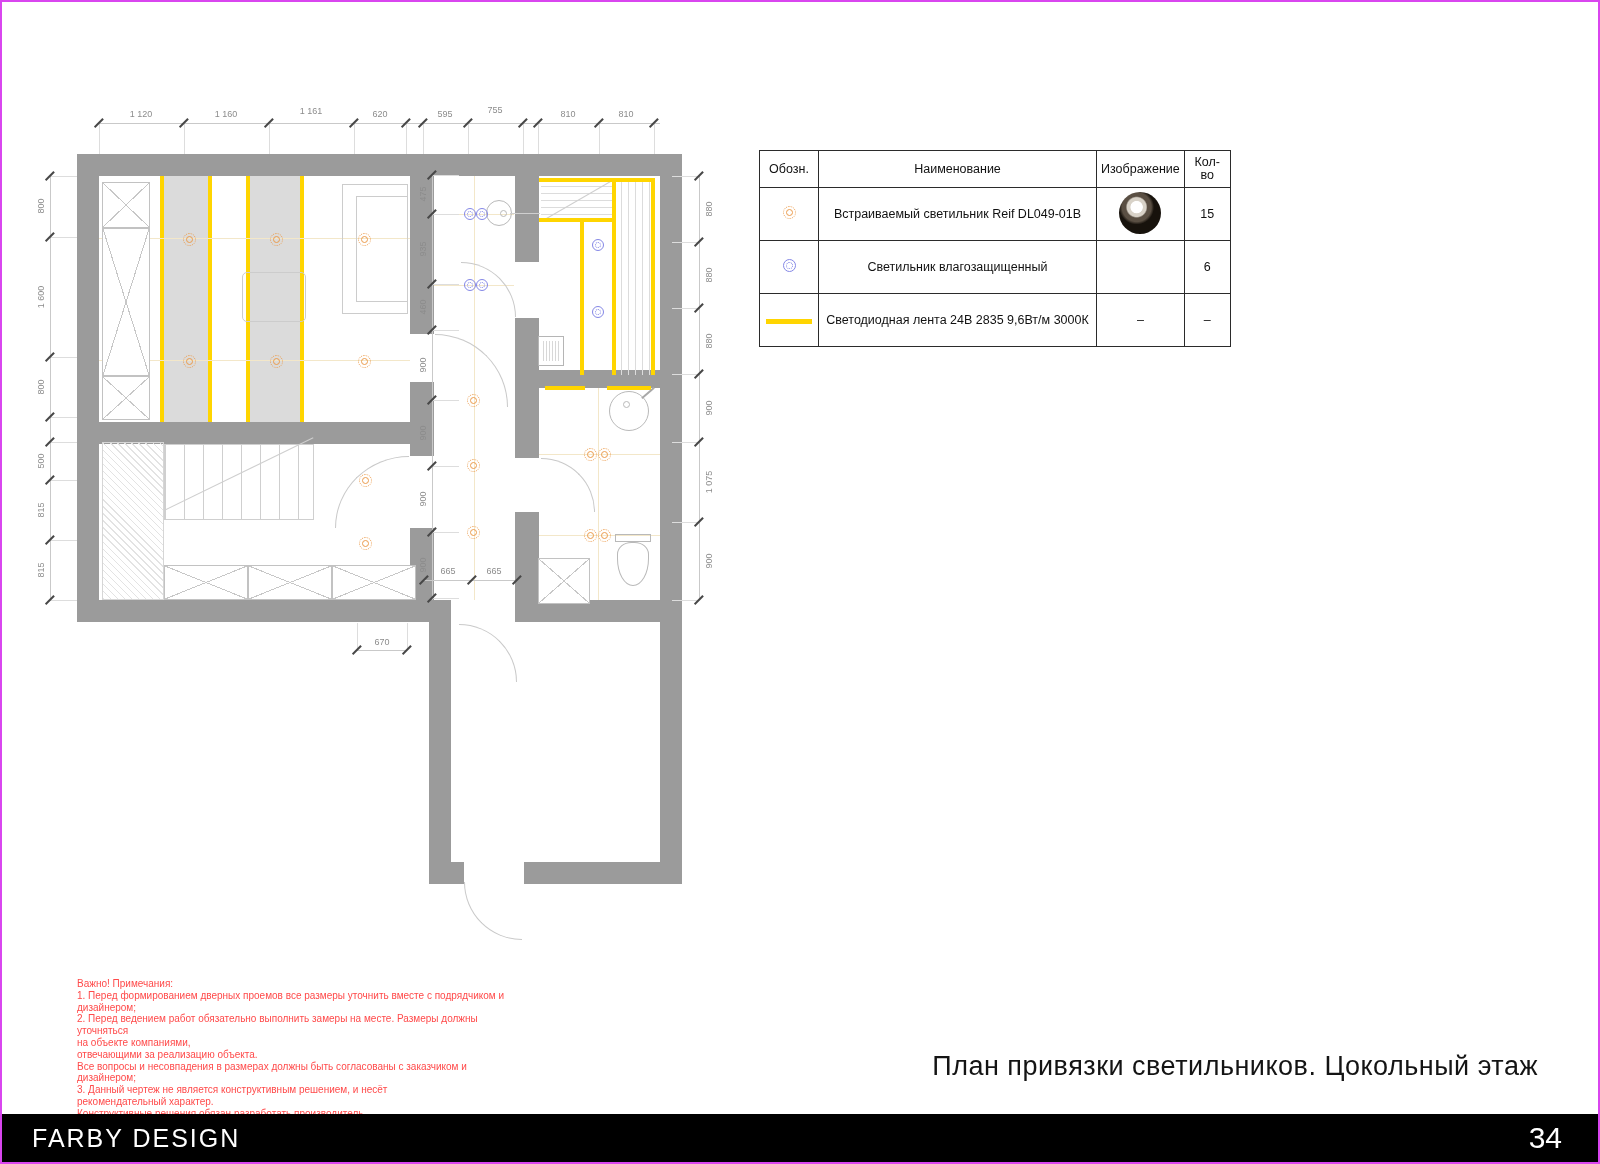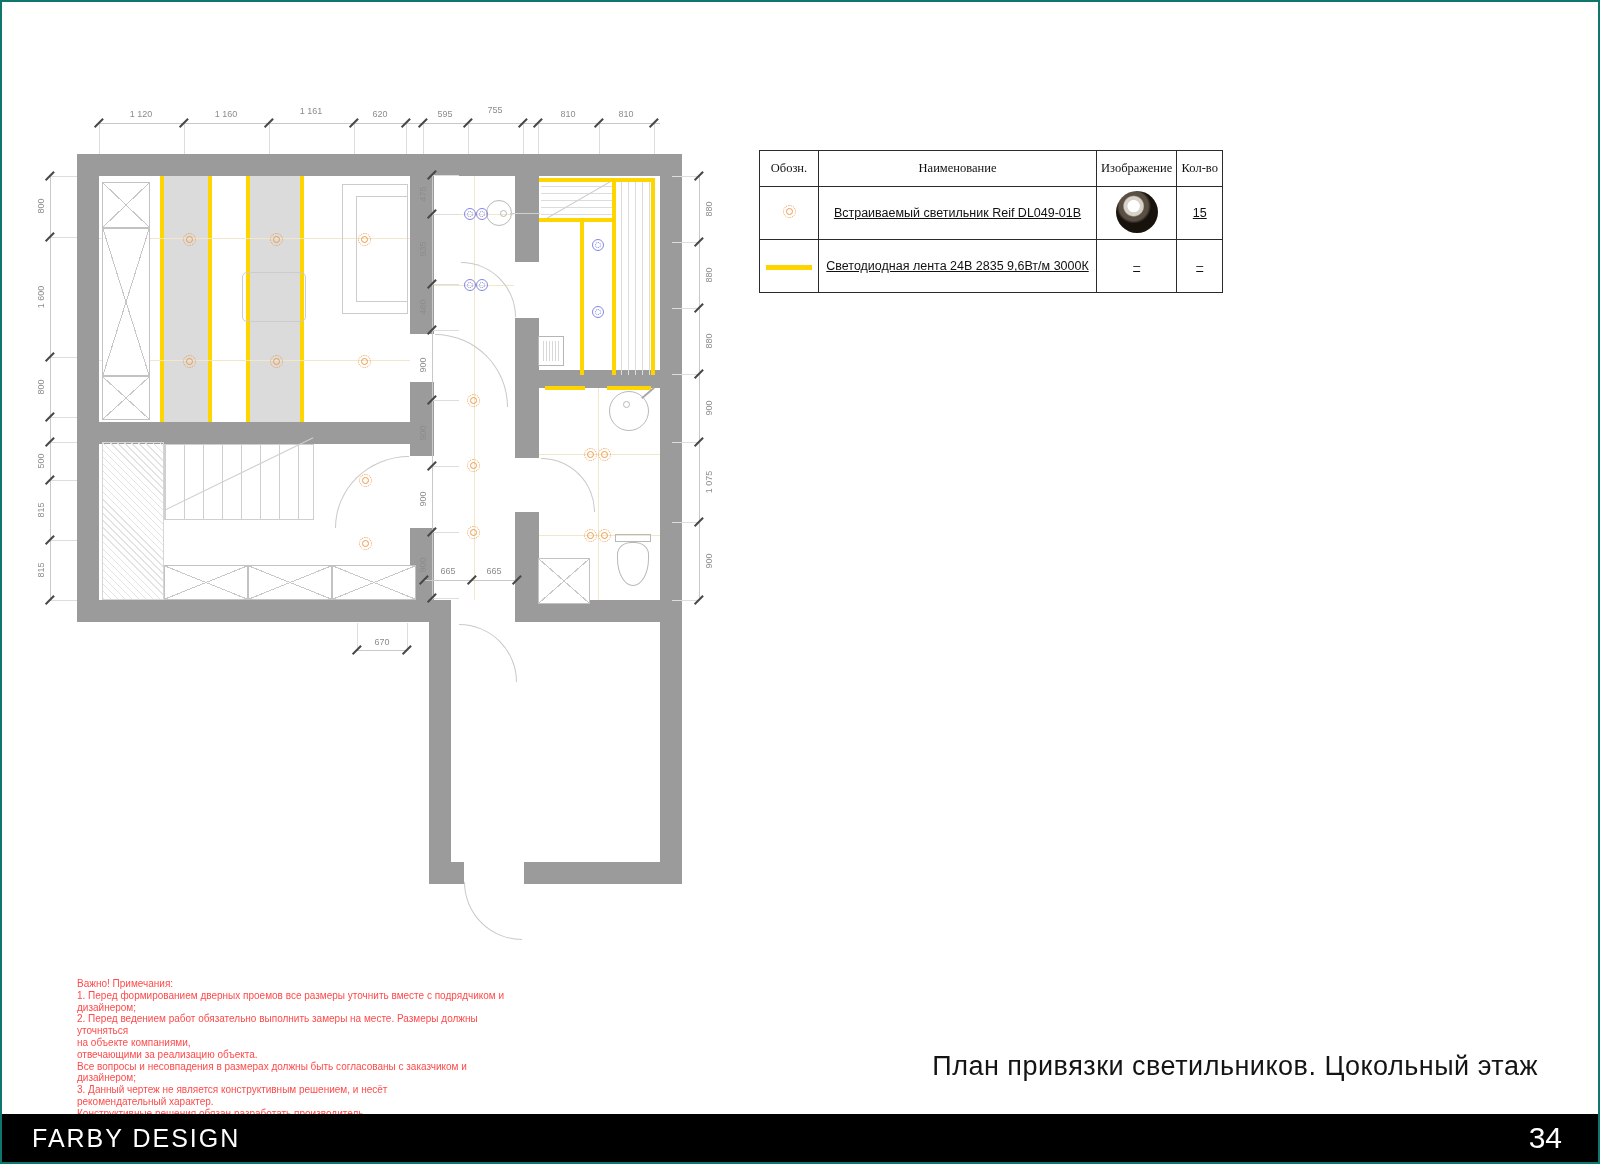--- a/index.html
+++ b/index.html
@@ -1,19 +1,19 @@
 <!DOCTYPE html>
 <html><head>
 <meta charset="utf-8">
 <style>
   * { margin:0; padding:0; box-sizing:border-box; }
   html,body { background:#e8e8e8; }
   .sheet {
     position:relative; width:1600px; height:1164px; background:#fff;
-    border:2px solid #0f766e; overflow:hidden;
+    border:2px solid #d946ef; overflow:hidden;
     font-family:"Liberation Sans", sans-serif; color:#222;
   }
   
   .w   { position:absolute; background:#9b9b9b; }            
   .band{ position:absolute; background:#dbdbdb; }            
   .yl  { position:absolute; background:#ffd500; }            
   .cl  { position:absolute; background:#f3e7c9; }            
   .hatch{ position:absolute; border:1px solid #d6d6d6;
     background:repeating-linear-gradient(45deg,#e3e3e3 0 1px,transparent 1px 5px); }
   .treads{ position:absolute; border:1px solid #cfcfcf;
@@ -49,22 +49,22 @@
   .tk::after{ content:""; position:absolute; left:-6px; top:-1px; width:12px; height:2.4px; background:#474747; transform:rotate(-45deg); }
   .tk.ext-d::before{ content:""; position:absolute; left:0; top:0; width:1px; height:31px; background:#ddd; }
   .tk.ext-r::before{ content:""; position:absolute; left:0; top:0; width:27px; height:1px; background:#ddd; }
   .tk.ext-l::before{ content:""; position:absolute; left:-27px; top:0; width:27px; height:1px; background:#ddd; }
   .tk.ext-u::before{ content:""; position:absolute; left:0; top:-27px; width:1px; height:27px; background:#ddd; }
   .dl  { position:absolute; font-size:9px; color:#8c8c8c; transform:translate(-50%,-50%); white-space:nowrap; }
   .dlv { position:absolute; font-size:9px; color:#8c8c8c; transform:translate(-50%,-50%) rotate(-90deg); white-space:nowrap; }
   
   .legend{ position:absolute; left:757px; top:148px; border-collapse:collapse; font-size:12.5px; color:#111; }
   .legend th,.legend td{ border:1px solid #2b2b2b; text-align:center; vertical-align:middle; font-weight:normal; }
-  .legend th{ height:28px; padding:11px 4px; line-height:1.05;font-family:Liberation Serif, serif; }
-  .legend td{ height:53px; padding:2px 6px;text-decoration:underline; }
+  .legend th{ height:28px; padding:5px 4px; line-height:1.05; }
+  .legend td{ height:53px; padding:2px 6px; }
   .c-sym{ width:50px; } .c-name{ width:278px; } .c-img{ width:56px; } .c-qty{ width:46px; }
   .sym-lampO,.sym-lampB{ display:inline-block; position:relative; }
   .sym-lampO{ width:13px; height:13px; border:1px dotted #eb9c4d; border-radius:50%; }
   .sym-lampO::after{ content:""; position:absolute; inset:2px; border:1px solid #eb9c4d; border-radius:50%; }
   .sym-lampB{ width:13px; height:13px; border:1px solid #8487e6; border-radius:50%; }
   .sym-lampB::after{ content:""; position:absolute; inset:2px; border:1px dotted #8487e6; border-radius:50%; }
   .sym-led{ display:inline-block; width:46px; height:5px; background:#ffd500; }
   .photo{ display:inline-block; width:42px; height:42px; border-radius:50%;
     background:radial-gradient(circle at 42% 36%, #ffffff 0 16%, #d8d2c8 18% 26%, #5a4f43 30% 40%, #17120c 48% 100%); }
   
@@ -264,20 +264,26 @@
       <th class="c-img">Изображение</th>
       <th class="c-qty">Кол-во</th>
     </tr>
     <tr>
       <td><span class="sym-lampO"></span></td>
       <td>Встраиваемый светильник Reif DL049-01B</td>
       <td><span class="photo"></span></td>
       <td>15</td>
     </tr>
     <tr>
+      <td><span class="sym-lampB"></span></td>
+      <td>Светильник влагозащищенный</td>
+      <td></td>
+      <td>6</td>
+    </tr>
+    <tr>
       <td><span class="sym-led"></span></td>
       <td>Светодиодная лента 24В 2835 9,6Вт/м 3000К</td>
       <td>–</td>
       <td>–</td>
     </tr>
   </tbody>
     </table>
 
   <div class="notes">
     <div>Важно! Примечания:</div>

